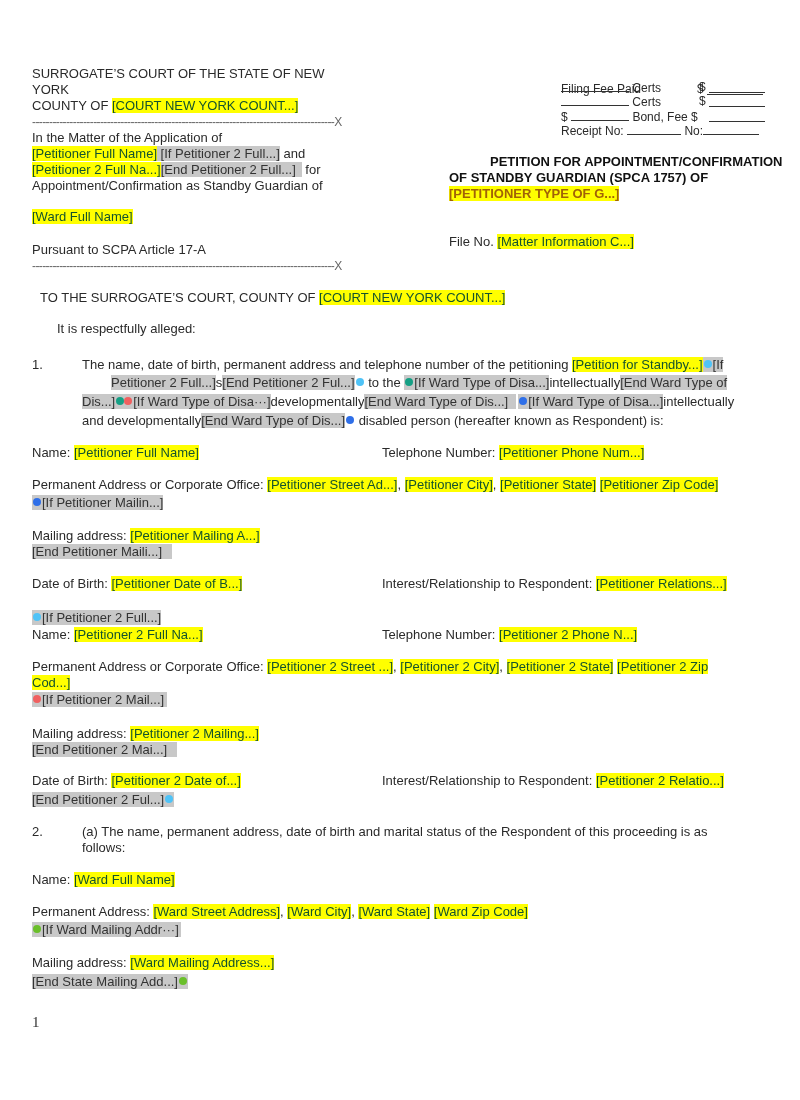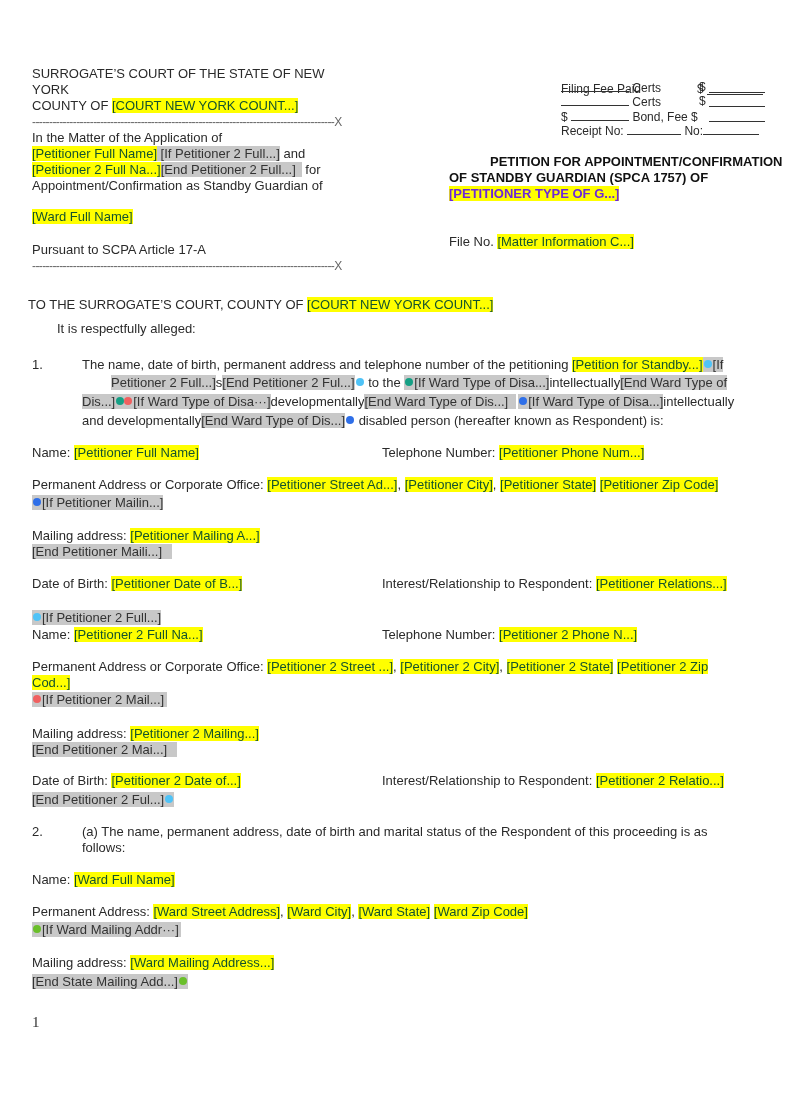--- a/index.html
+++ b/index.html
@@ -70,28 +70,28 @@
     <span>Receipt No:</span>
     <span class="uline" style="width:54px;"></span>
     <span>No:</span><span class="uline" style="width:56px;"></span>
   </div>
 </div>
 
 <div>
   <div class="abs bold" style="left:449px;top:154px;margin-left:41px;">PETITION FOR APPOINTMENT/CONFIRMATION</div>
   <div class="abs bold" style="left:449px;top:170px;">OF STANDBY GUARDIAN (SPCA 1757) OF</div>
   <div class="abs bold" style="left:449px;top:186px;">
-    <span class="hl" style="color:#6d28d9;">[PETITIONER TYPE OF G...]</span>
+    <span class="hl" style="color:#a16207;">[PETITIONER TYPE OF G...]</span>
   </div>
   <div class="abs" style="left:449px;top:234px;">
     <span>File No. </span><span class="hl">[Matter Information C...]</span>
   </div>
 </div>
 
-<div class="abs" style="left:28px;top:290px;margin-top:7px;">
+<div class="abs" style="left:40px;top:290px;">
   <span>TO THE SURROGATE’S COURT, COUNTY OF </span><span class="hl">[COURT NEW YORK COUNT...]</span>
 </div>
 <div class="abs" style="left:57px;top:321px;">It is respectfully alleged:</div>
 
 <div>
   <div class="abs" style="left:32px;top:357px;">1.</div>
   <div class="abs" style="left:82px;top:357px;">
     <span>The name, date of birth, permanent address and telephone number of the petitioning </span><span class="hl">[Petition for Standby...]</span><span class="fld"><span class="dot" style="background:#4fc3f7;"></span><span>[If</span></span>
   </div>
   <div class="abs" style="left:82px;top:375px;margin-left:29px;">

